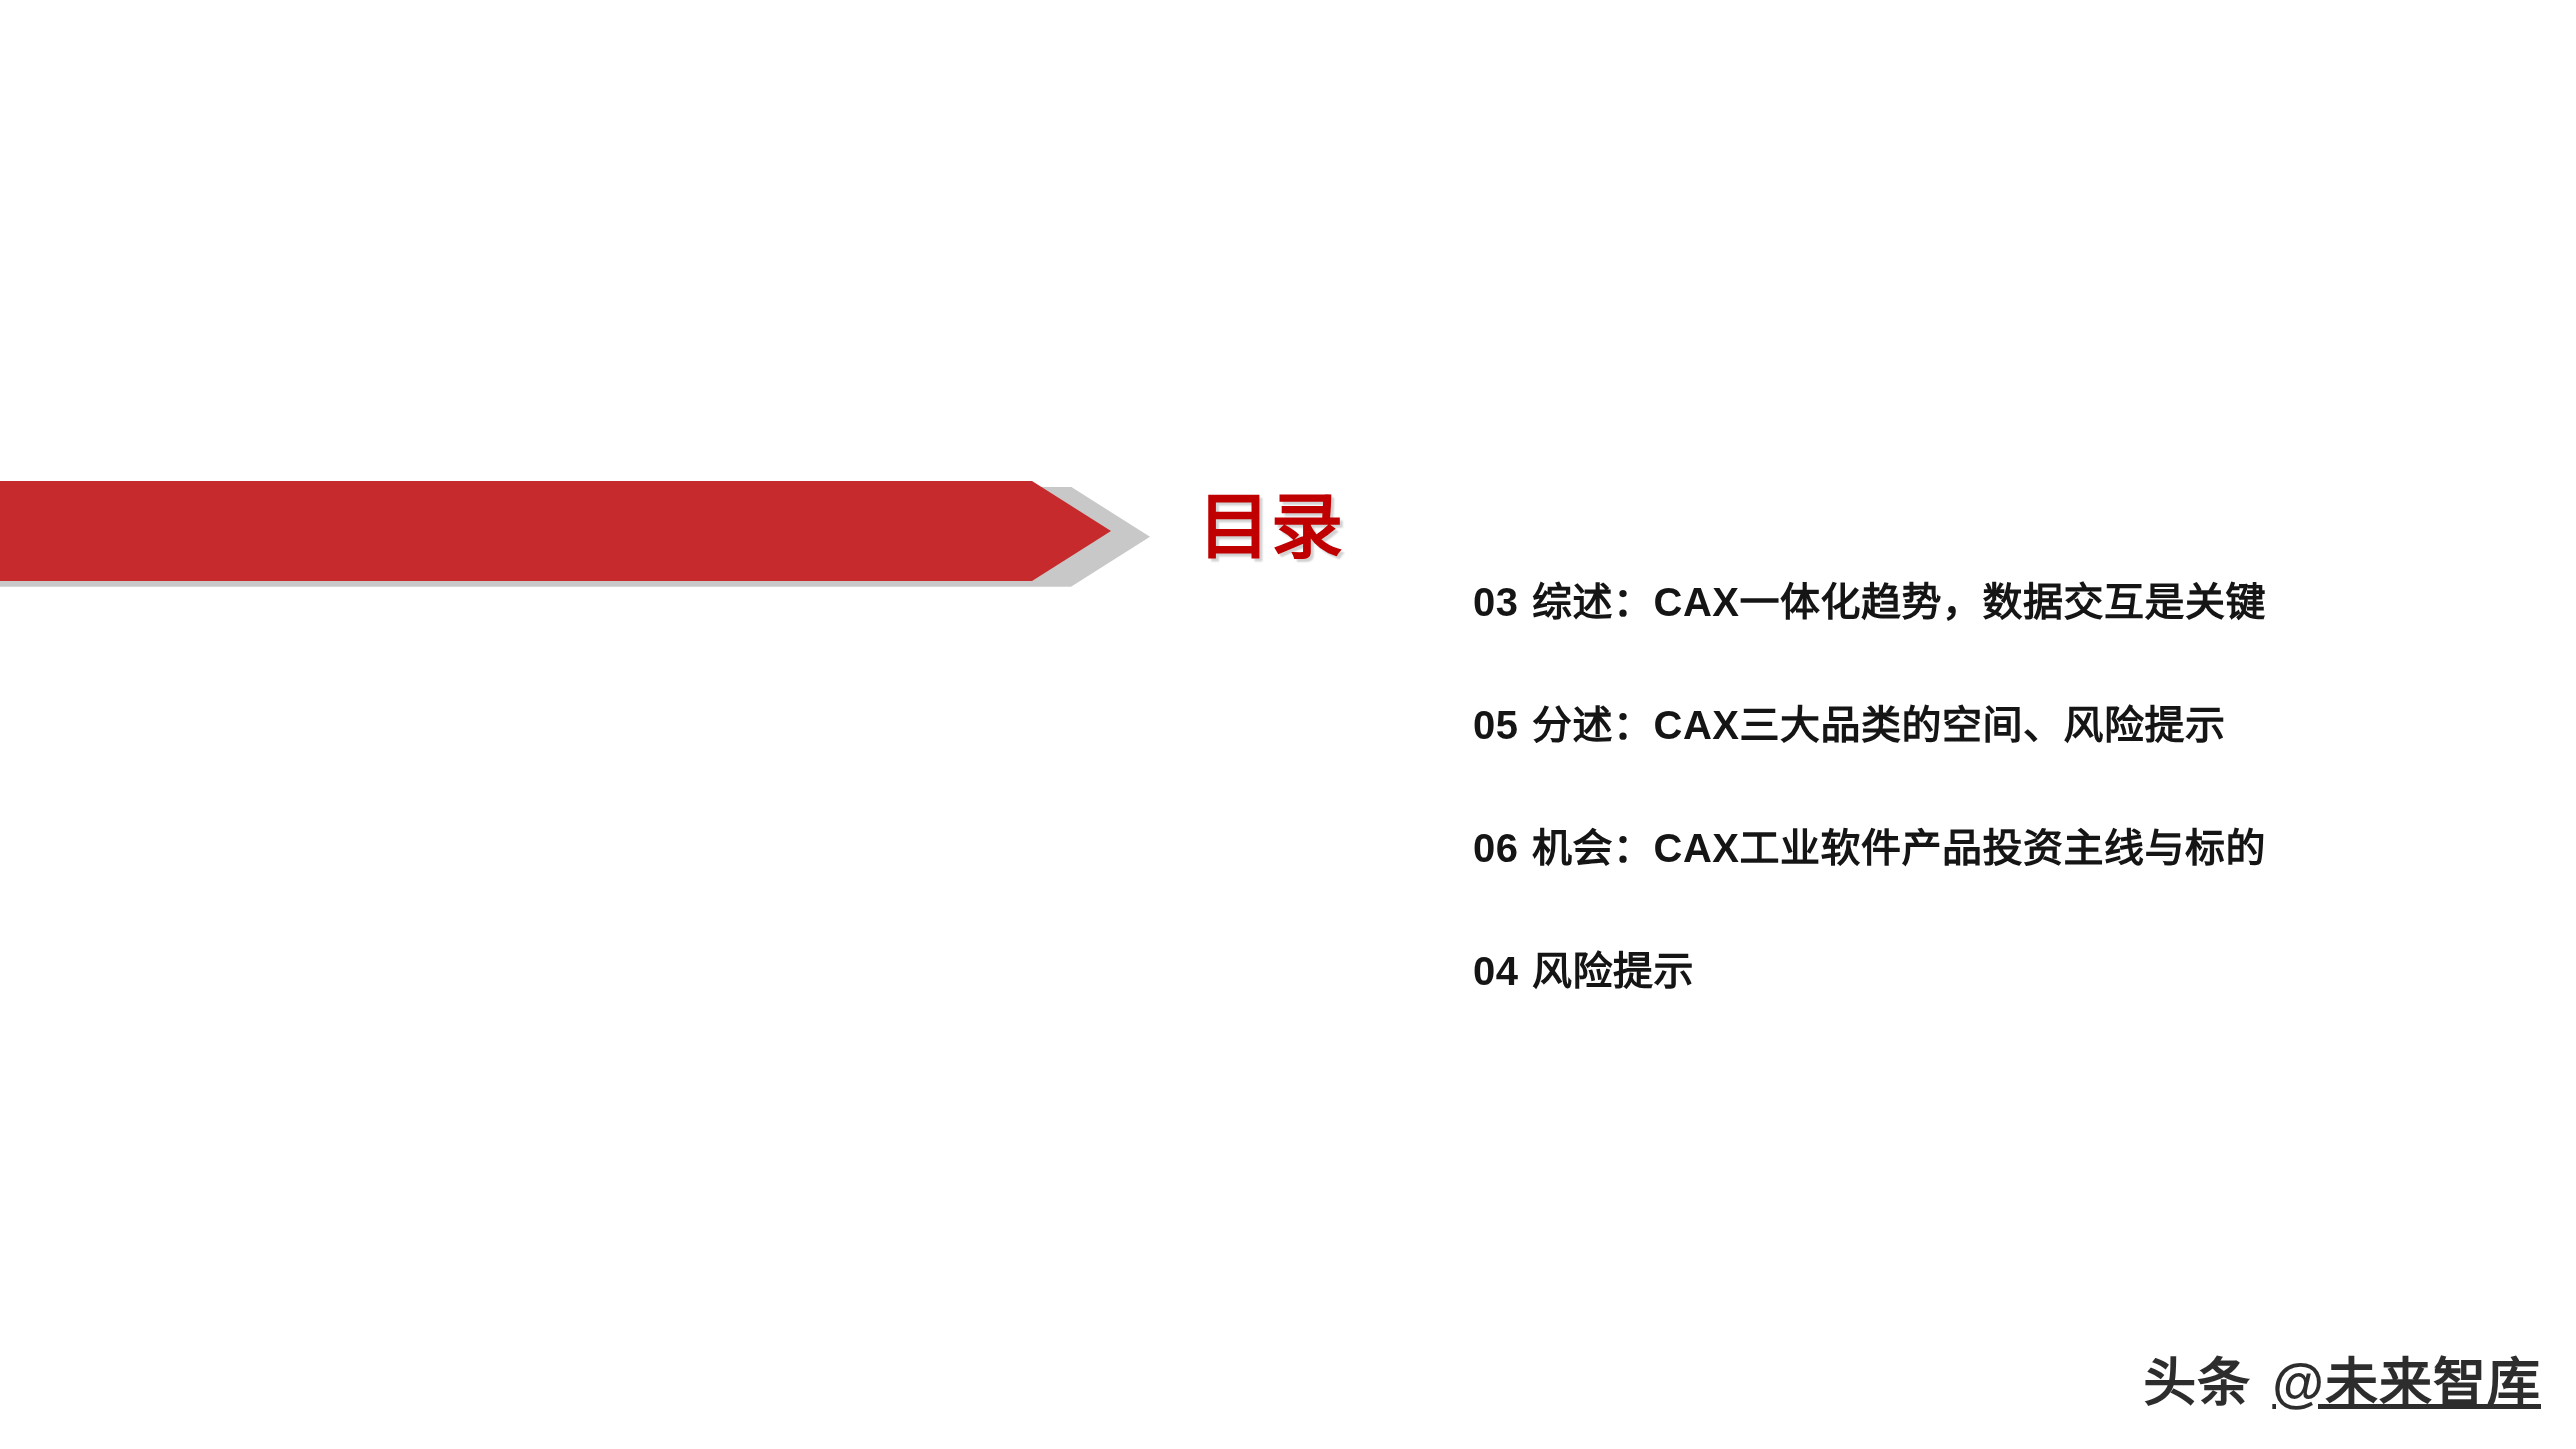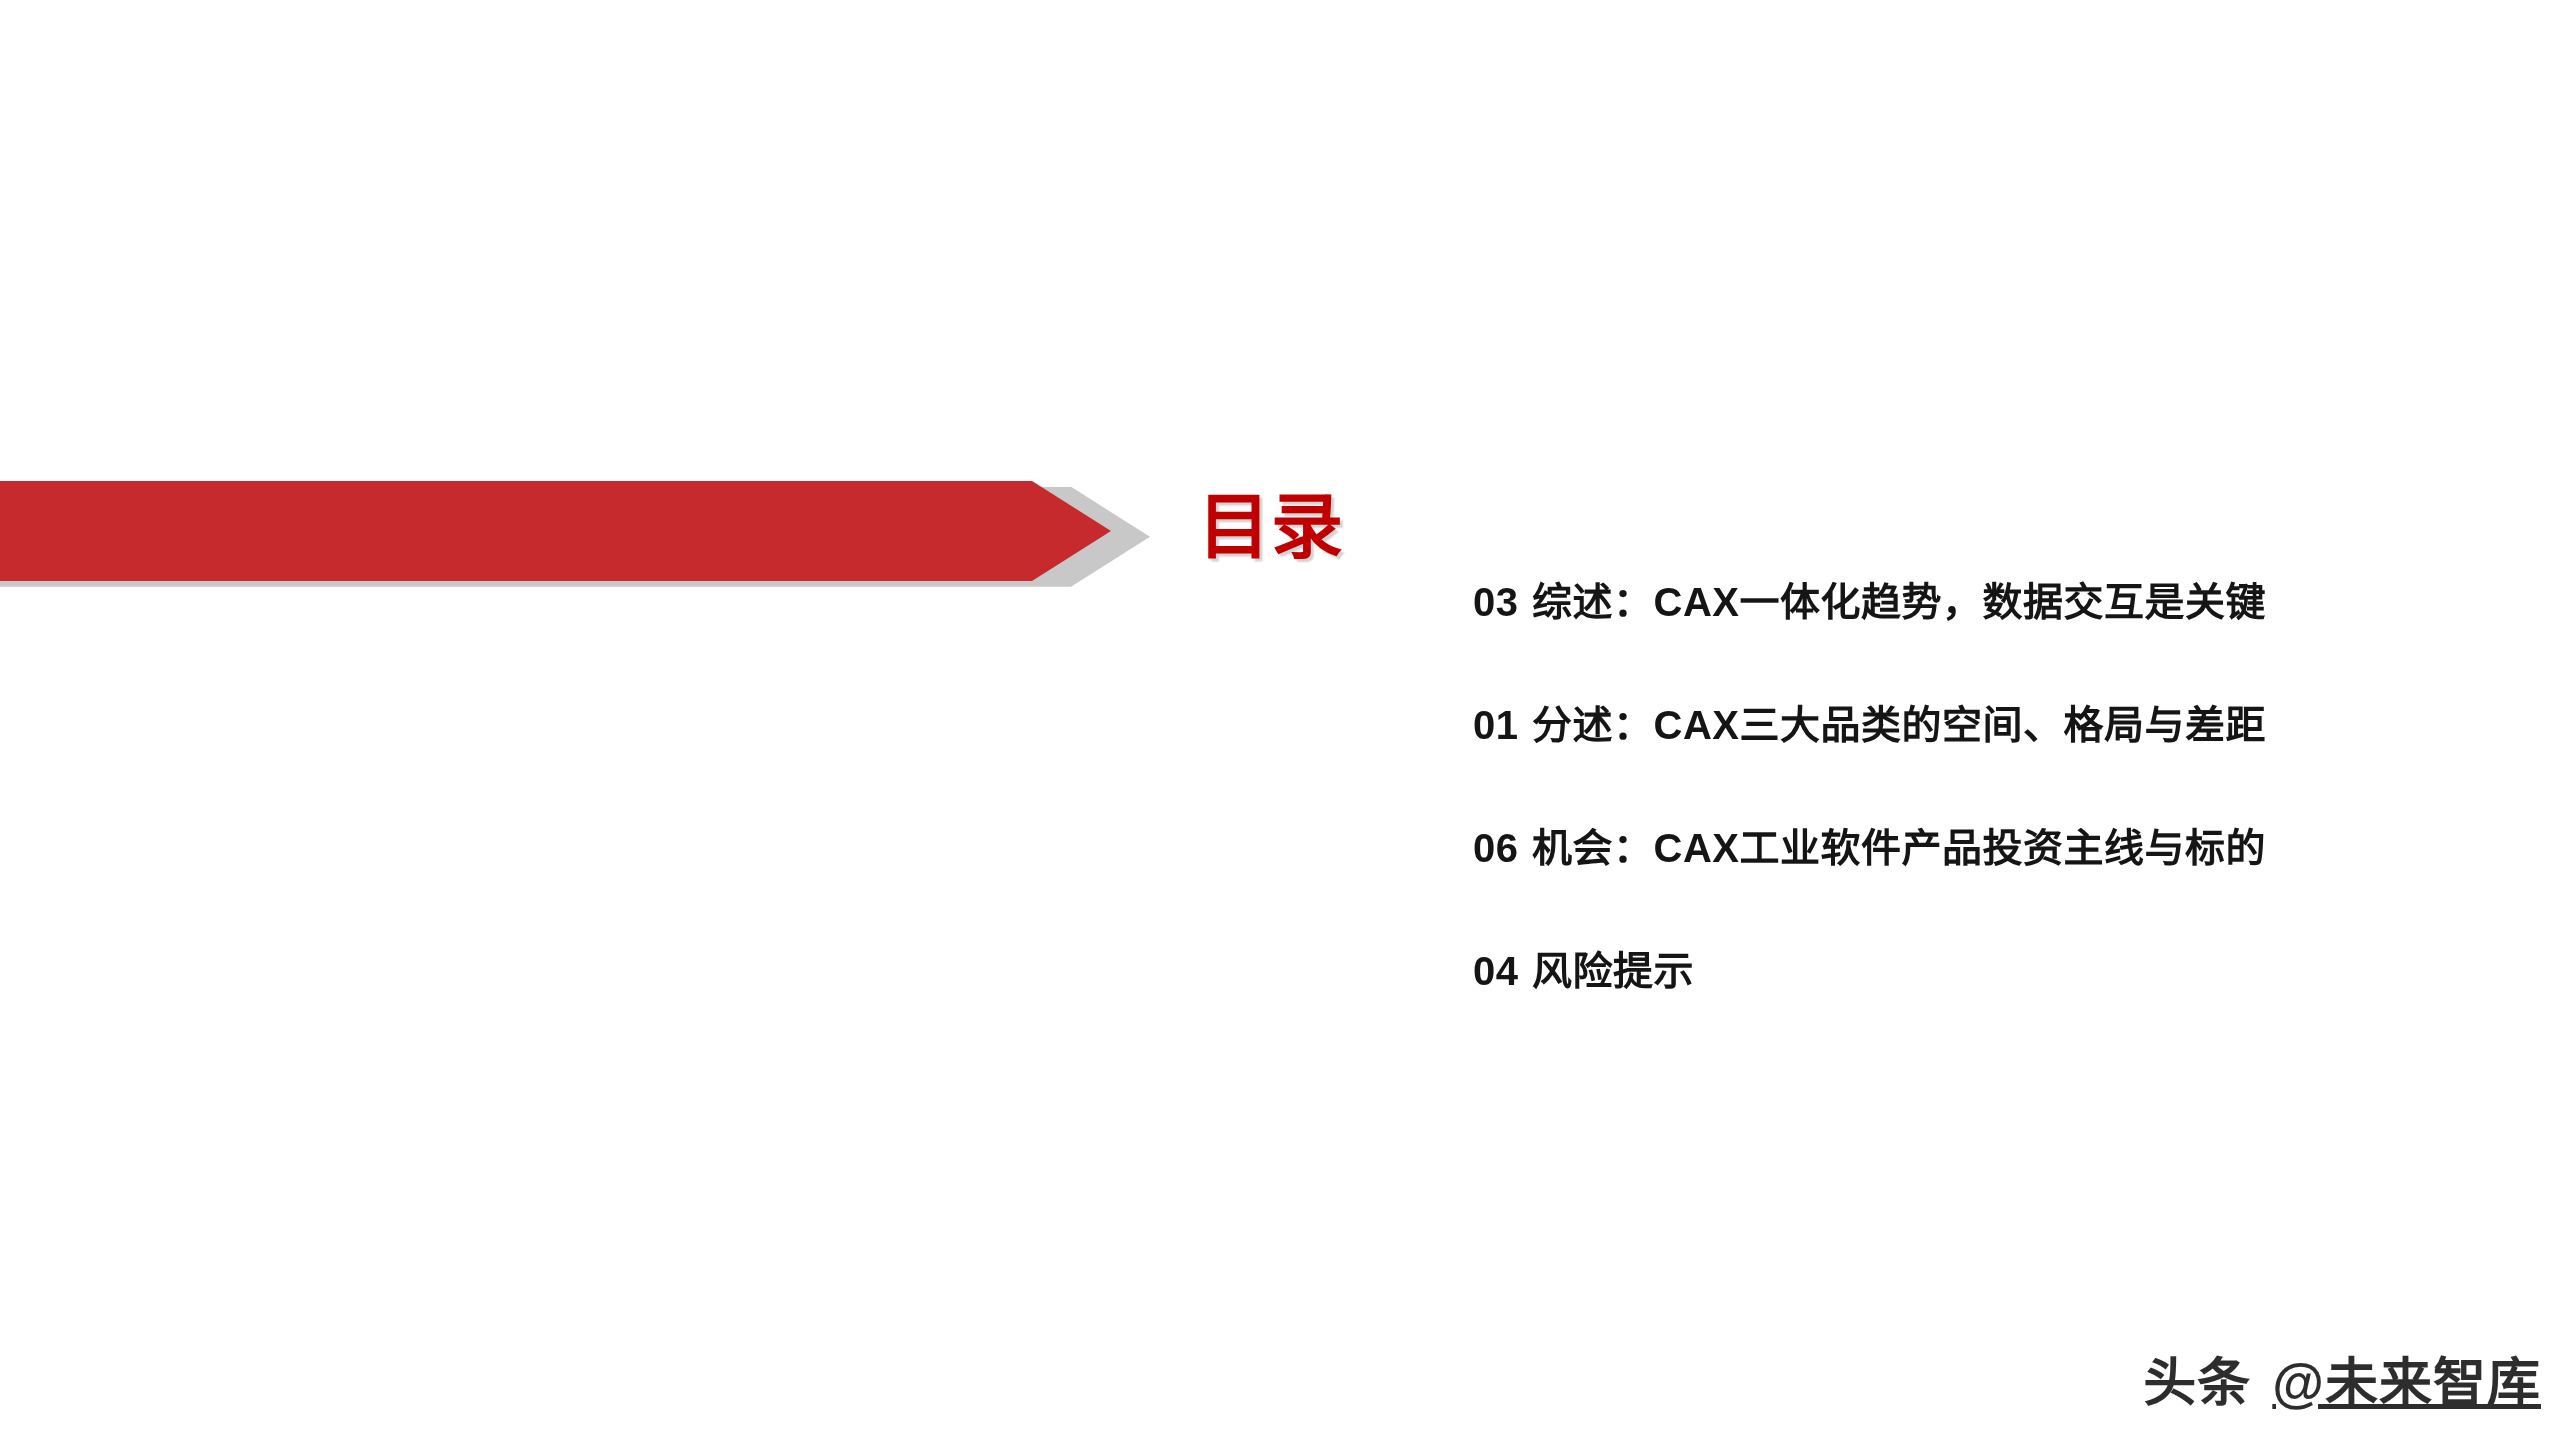--- a/index.html
+++ b/index.html
@@ -124,21 +124,21 @@
 
   <div class="section-title">目录</div>
 
   <div class="toc-list">
 
     <div class="toc-item">
       <span class="toc-num">03</span><span class="toc-label">综述：CAX一体化趋势，数据交互是关键</span>
     </div>
 
     <div class="toc-item">
-      <span class="toc-num">01</span><span class="toc-label">分述：CAX三大品类的空间、格局与差距</span>
+      <span class="toc-num">05</span><span class="toc-label">分述：CAX三大品类的空间、风险提示</span>
     </div>
 
     <div class="toc-item">
       <span class="toc-num">06</span><span class="toc-label">机会：CAX工业软件产品投资主线与标的</span>
     </div>
 
     <div class="toc-item">
       <span class="toc-num">04</span><span class="toc-label">风险提示</span>
     </div>
 

